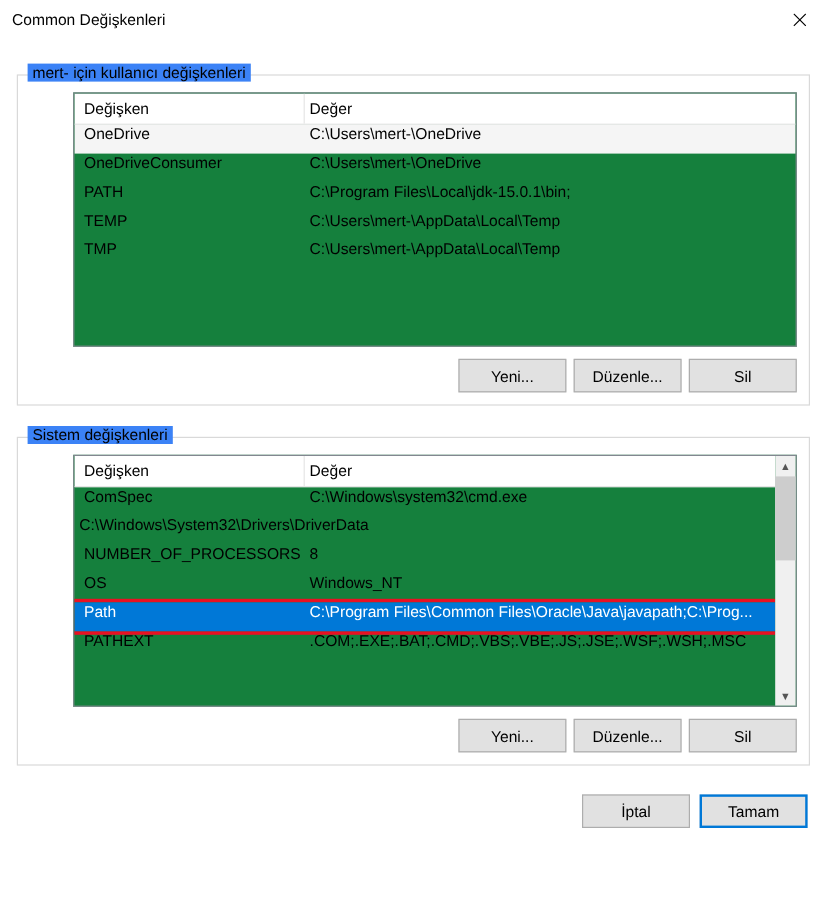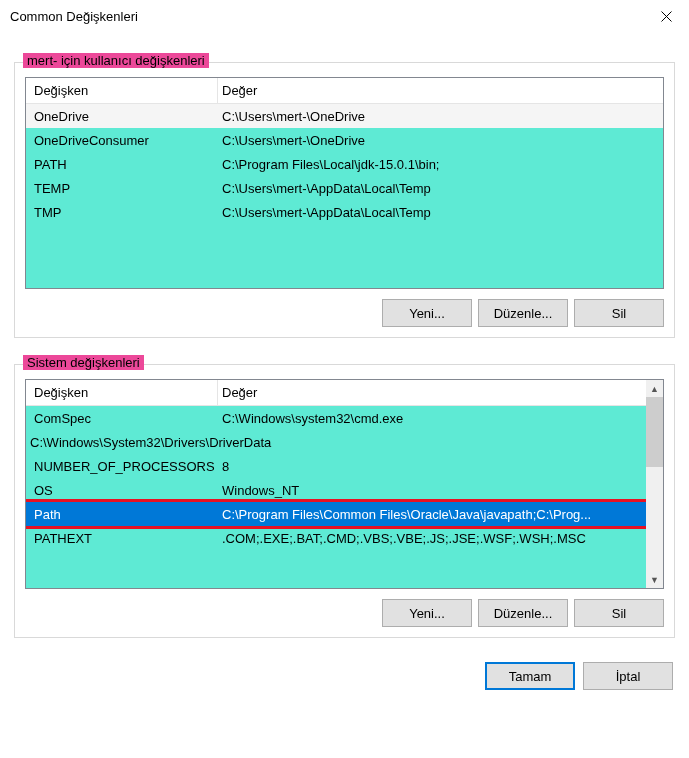--- a/index.html
+++ b/index.html
@@ -36,29 +36,30 @@
   .groupbox {
     border: 1px solid #d9d9d9;
     margin-top: 18px;
     padding: 14px 10px 10px 10px;
     position: relative;
   }
   .groupbox-legend {
     position: absolute;
     top: -10px;
     left: 8px;
-    background: #ec4899;
+    background: #3b82f6;
     padding: 0 4px;
     font-size: 13px;
   }
   .listview {
     border: 1px solid #828790;
-    background: #5eead4;
+    background: #15803d;
     height: 212px;
     display: flex;
+    margin-left: 36px;
   }
   .listview.sys {
     height: 210px;
   }
   .list-content {
     flex: 1;
     overflow: hidden;
   }
   .list-header {
     display: flex;
@@ -83,21 +84,21 @@
   .list-header .col-var {
     border-right: 1px solid #e5e5e5;
     height: 100%;
     display: flex;
     align-items: center;
   }
   .list-rows { }
   .row {
     display: flex;
     height: 24px;
-    align-items: center;
+    align-items: flex-start;
     white-space: nowrap;
   }
   .row.alt {
     background: #f5f5f5;
   }
   .row.selected {
     background: #0078d7;
     color: #fff;
   }
   .highlight-box {
@@ -253,15 +254,15 @@
     <div class="btn-row">
       <button class="btn">Yeni...</button>
       <button class="btn">Düzenle...</button>
       <button class="btn">Sil</button>
     </div>
   </div>
 
 </div>
 
 <div class="footer">
+  <button class="btn">İptal</button>
   <button class="btn primary">Tamam</button>
-  <button class="btn">İptal</button>
 </div>
 
 </body></html>

